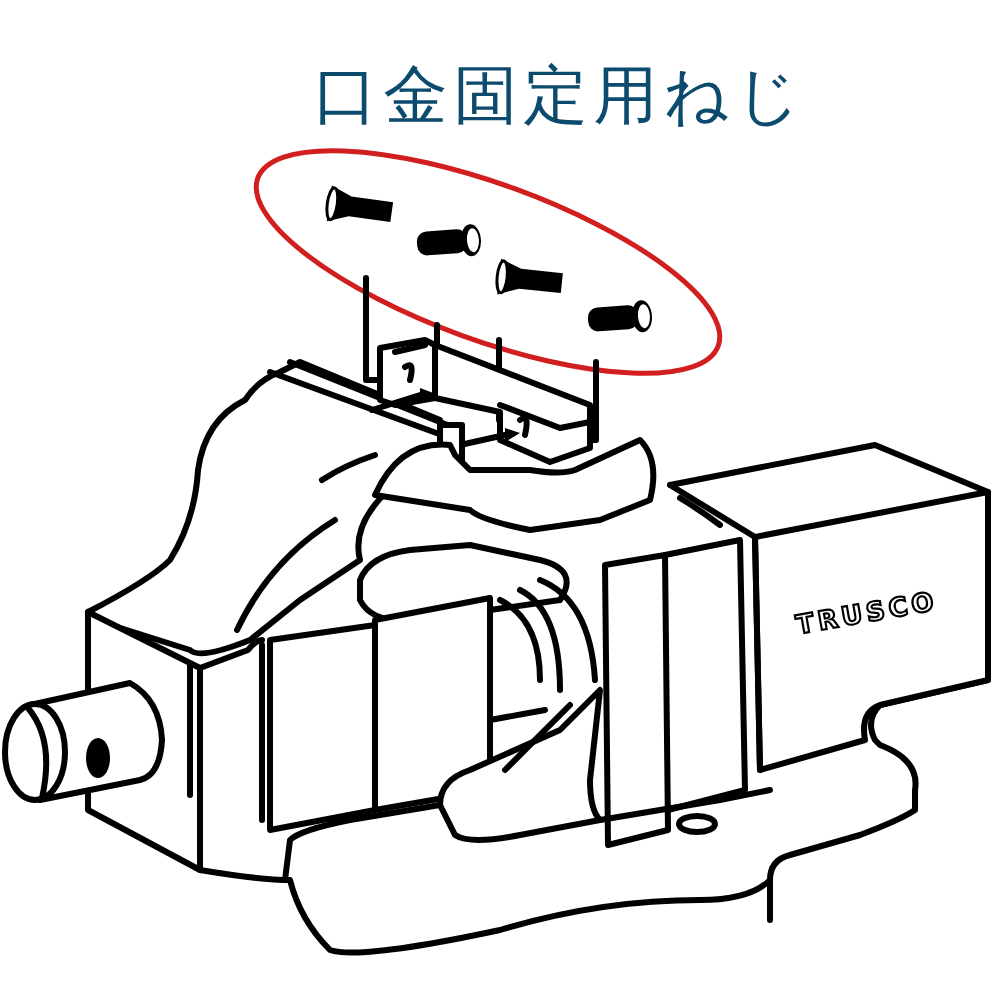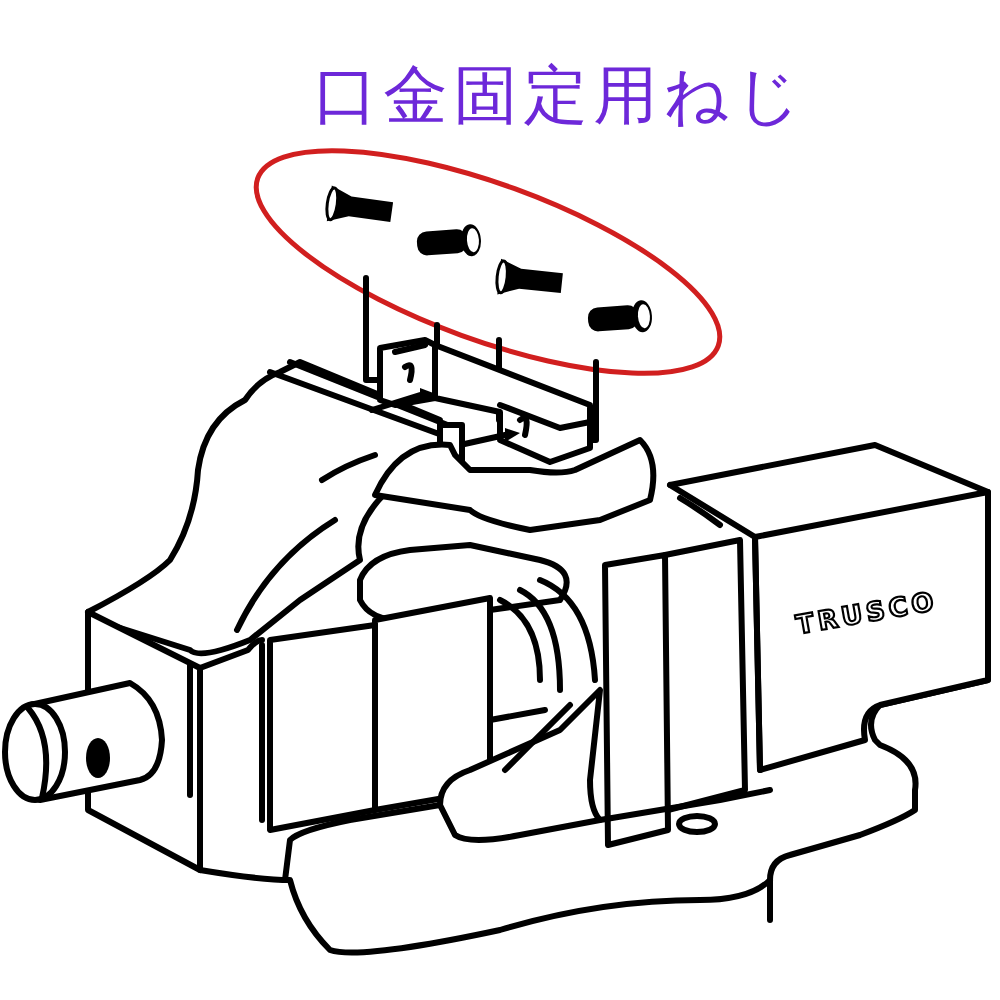--- a/index.html
+++ b/index.html
@@ -1,20 +1,20 @@
 <!DOCTYPE html>
 <html><head>
   <meta charset="utf-8">
   <style>
     html, body { margin:0; padding:0; background:#ffffff; }
     body { width:1000px; height:1000px; position:relative; overflow:hidden; font-family:"DejaVu Sans", sans-serif; }
     .title {
       position:absolute; left:0; top:52px; width:1000px; text-align:center;
       font-family:"DejaVu Sans", sans-serif; font-size:64px; font-weight:400;
-      color:#6d28d9; letter-spacing:6px; padding-left:120px; box-sizing:border-box;
+      color:#0c4a6e; letter-spacing:6px; padding-left:120px; box-sizing:border-box;
     }
     svg.drawing { position:absolute; left:0; top:0; width:1000px; height:1000px; }
     .ln { fill:none; stroke:#000; stroke-width:6; stroke-linecap:round; stroke-linejoin:round; }
     .lnw { fill:#fff; stroke:#000; stroke-width:6; stroke-linecap:round; stroke-linejoin:round; }
     .thin { fill:none; stroke:#000; stroke-width:3; stroke-linecap:round; }
     .brand {
       font-family:"DejaVu Sans", sans-serif; font-weight:bold; font-size:26px;
       fill:#fff; stroke:#000; stroke-width:2.2; letter-spacing:4px;
     }
   </style>

